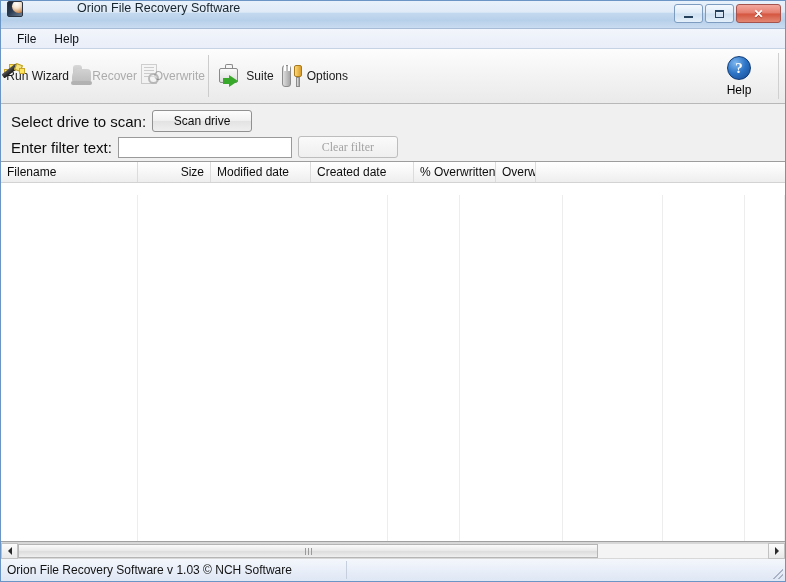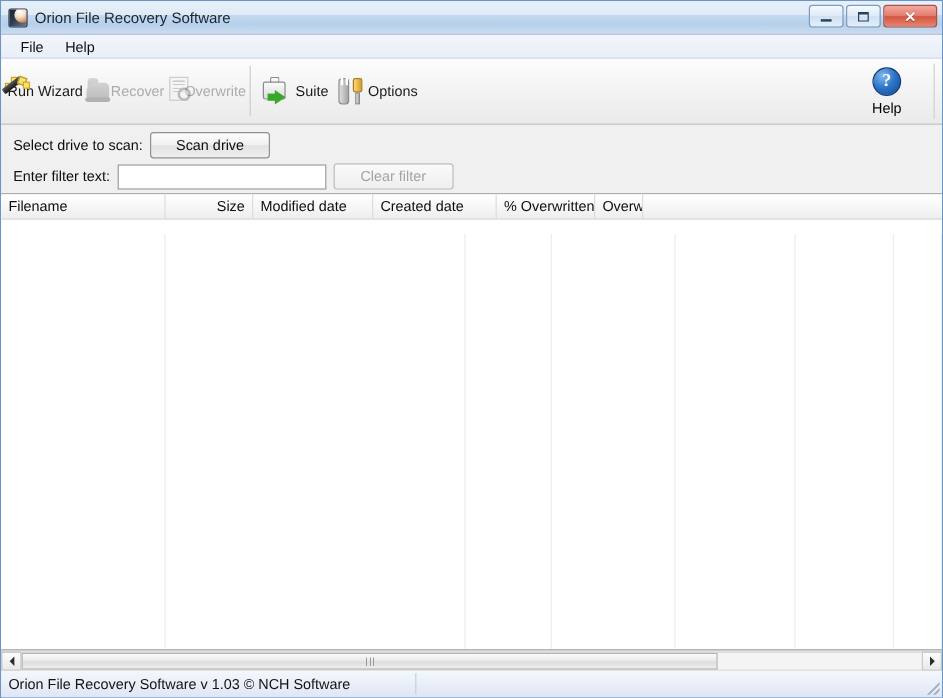--- a/index.html
+++ b/index.html
@@ -25,23 +25,23 @@
   }
   
   .titlebar {
     height: 28px;
     flex: none;
     position: relative;
     background: linear-gradient(to bottom,
         #e8f1fb 0%, #dfeaf7 42%, #c3d9ef 44%, #b7d0ea 72%, #c9dcf0 100%);
     border-bottom: 1px solid #a7bcd6;
     display: flex;
-    align-items: center;
     padding-left: 6px;
     box-sizing: border-box;
+    gap: 48px;
   }
   .app-icon {
     width: 16px; height: 16px;
     flex: none;
     margin-right: 6px;
     border-radius: 2px;
     background: linear-gradient(135deg, #1b2433 0%, #2b3b52 45%, #6d7e93 100%);
     position: relative;
     overflow: hidden;
     border: 1px solid #2a3443;
@@ -320,21 +320,21 @@
   .ctrl-row {
     position: absolute;
     left: 10px;
     display: flex;
     align-items: center;
     height: 22px;
   }
   .ctrl-row.r1 { top: 6px; }
   .ctrl-row.r2 { top: 32px; justify-content: flex-end; }
   .ctrl-label {
-    font-size: 12px;
+    font-size: 15px;
     color: #0d0d0d;
     white-space: nowrap;
   }
   .combo {
     width: 158px; height: 21px;
     margin-left: 6px;
     box-sizing: border-box;
     border: 1px solid #9a9a9a;
     background: #ffffff;
     display: flex;
@@ -363,21 +363,21 @@
     box-sizing: border-box;
     border: 1px solid #919191;
     border-radius: 3px;
     background: linear-gradient(to bottom, #fdfdfd 0%, #f1f1f1 47%, #e3e3e3 52%, #efefef 100%);
     font-size: 12px;
     color: #0d0d0d;
     display: flex; align-items: center; justify-content: center;
     cursor: default;
   }
   .btn.disabled { color: #a3a3a3; border-color: #bdbdbd;
-    background: linear-gradient(to bottom, #fafafa, #efefef); }
+    background: linear-gradient(to bottom, #fafafa, #efefef); font-family: Liberation Serif, serif; }
   .btn-scan { width: 100px; margin-left: 6px; }
   .btn-clear { width: 100px; margin-left: 6px; }
   .filter-input {
     width: 174px; height: 21px;
     margin-left: 6px;
     box-sizing: border-box;
     border: 1px solid #9a9a9a;
     background: #ffffff;
     font-size: 12px;
     padding: 0 3px;

